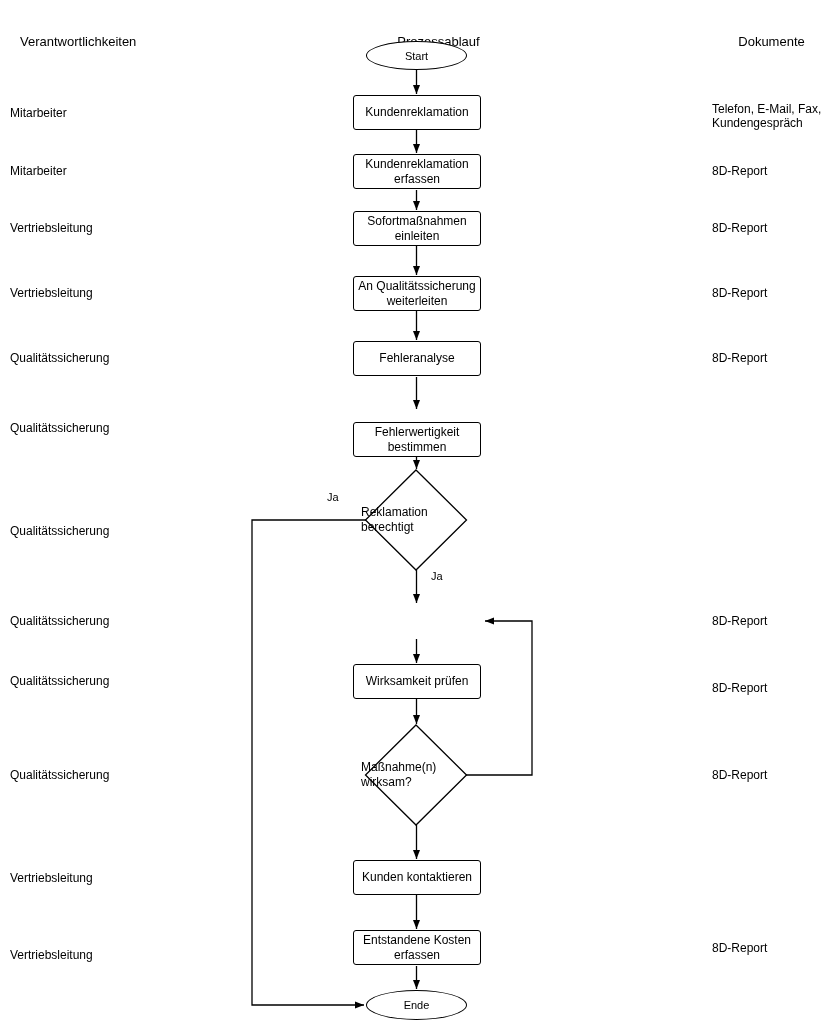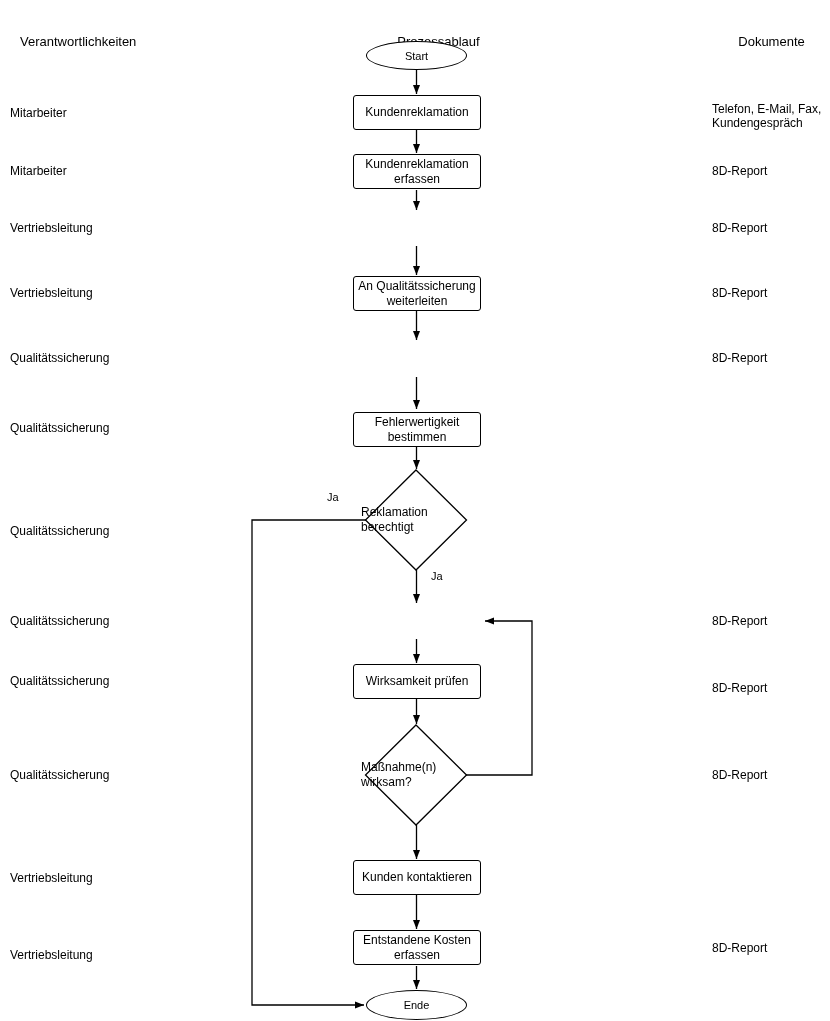--- a/index.html
+++ b/index.html
@@ -81,23 +81,26 @@
   <div class="doc" style="top:681px">8D-Report</div>
   <div class="doc" style="top:768px">8D-Report</div>
   <div class="doc" style="top:941px">8D-Report</div>
 
   <div class="term" style="top:41px;height:29px">Start</div>
   <div class="term" style="top:990px;height:30px">Ende</div>
 
   <div class="node" style="top:95px">Kundenreklamation</div>
   <div class="node" style="top:154px">Kundenreklamation
 erfassen</div>
+  <div class="node" style="top:211px">Sofortmaßnahmen
+einleiten</div>
   <div class="node" style="top:276px">An Qualitätssicherung
 weiterleiten</div>
-  <div class="node" style="top:412px">Fehlerwertigkeit
+  <div class="node" style="top:341px">Fehleranalyse</div>
+  <div class="node" style="top:422px">Fehlerwertigkeit
 bestimmen</div>
   <div class="node" style="top:664px">Wirksamkeit prüfen</div>
   <div class="node" style="top:860px">Kunden kontaktieren</div>
   <div class="node" style="top:930px">Entstandene Kosten
 erfassen</div>
 
   <div class="dtext" style="top:505px">Reklamation
 berechtigt</div>
   <div class="dtext" style="top:760px">Maßnahme(n)
 wirksam?</div>

